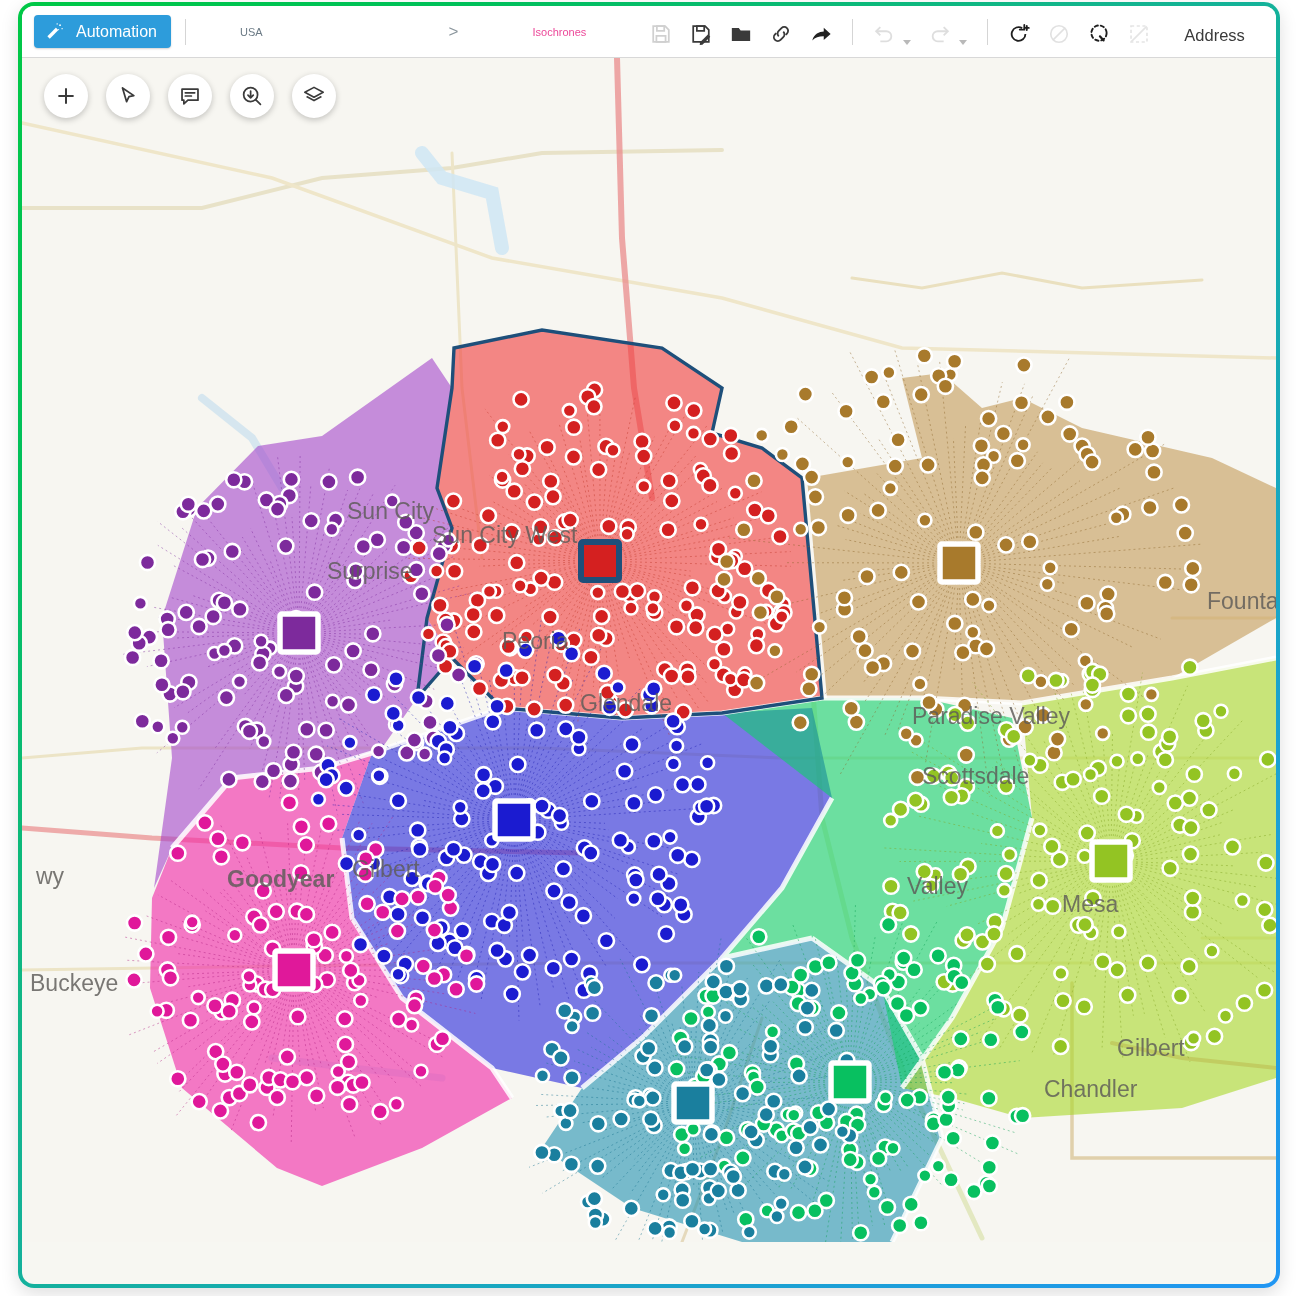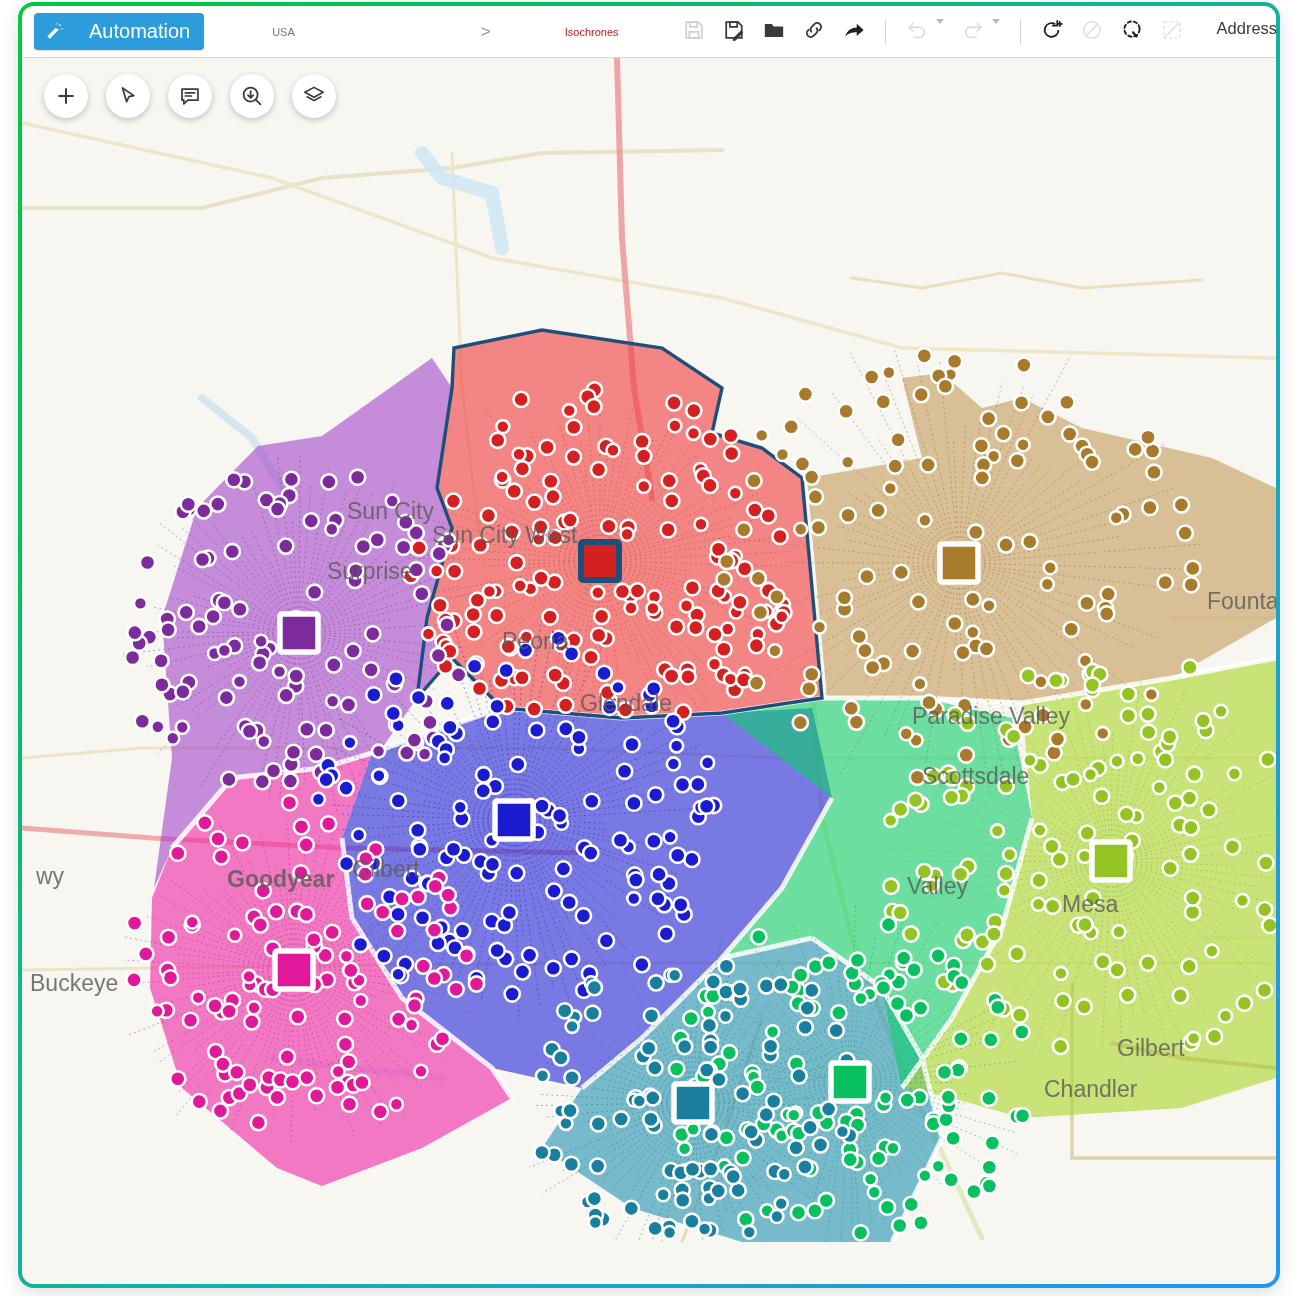--- a/index.html
+++ b/index.html
@@ -39,33 +39,33 @@
     padding:5px 20px;font-size:14.5px;white-space:nowrap;cursor:pointer;
     box-shadow:0 1px 2px rgba(0,0,0,.12);
   }
 
   
   .toolbar{
     height:52px;background:#ffffff;border-bottom:1px solid #d8d8d8;
     display:flex;align-items:center;padding:0 12px;box-sizing:border-box;
   }
   .btn-automation{
-    display:flex;align-items:center;gap:25px;
+    display:flex;align-items:center;gap:12px;
     background:#2d9cdb;color:#fff;border-radius:4px;
-    padding:7px 14px 7px 11px;font-size:20px;cursor:pointer;
+    padding:7px 14px 7px 11px;font-size:16px;cursor:pointer;
     box-shadow:0 1px 2px rgba(0,0,0,.18);
   }
   .sep{width:1px;height:26px;background:#d5d5d5;margin:0 14px;}
   .crumb{font-size:11px;color:#6b7a85;cursor:pointer;margin-left:40px;}
-  .crumb.link{color:#b91c1c;}
+  .crumb.link{color:#ec4899;}
   .chev{color:#8b969d;font-size:17px;margin:0 0 0 0;}
   .crumbs{display:flex;align-items:center;}
   .crumbs .gap1{width:186px;}
   .crumbs .gap2{width:34px;}
-  .tool-icons{display:flex;align-items:flex-start;gap:18px;margin-left:64px;}
+  .tool-icons{display:flex;align-items:flex-end;gap:18px;margin-left:64px;}
   .ticon{width:22px;height:22px;cursor:pointer;display:block;}
   .ticon.disabled{opacity:.32;}
   .ticon.faint{opacity:.30;}
   .caret{width:0;height:0;border-left:4px solid transparent;border-right:4px solid transparent;
          border-top:5px solid #b9b9b9;margin-left:-10px;cursor:pointer;}
   .addr{font-size:16.5px;color:#3a3a3a;margin-left:16px;cursor:pointer;}
 
   
   .map-wrap{position:relative;width:100%;height:1184px;background:#f0abfc;overflow:hidden;}
   .map-svg{position:absolute;left:0;top:0;}

